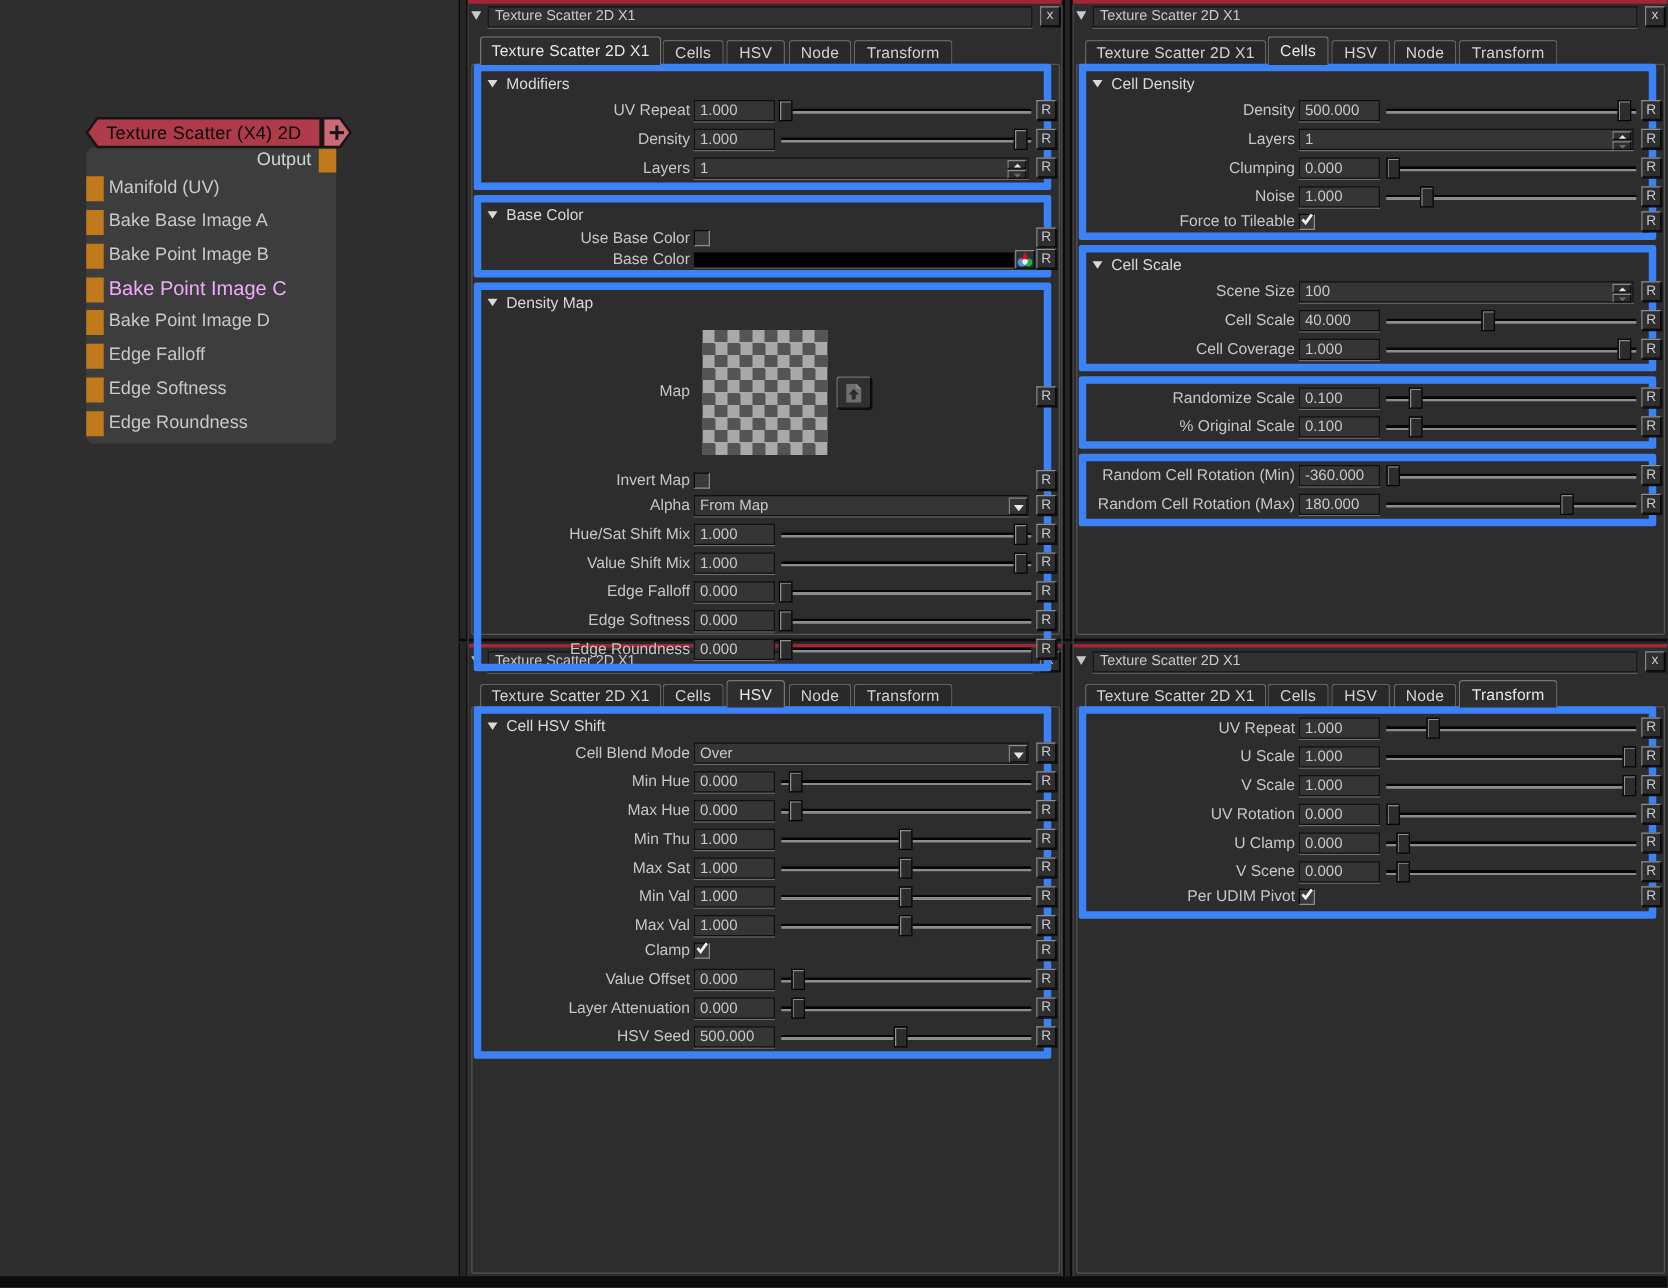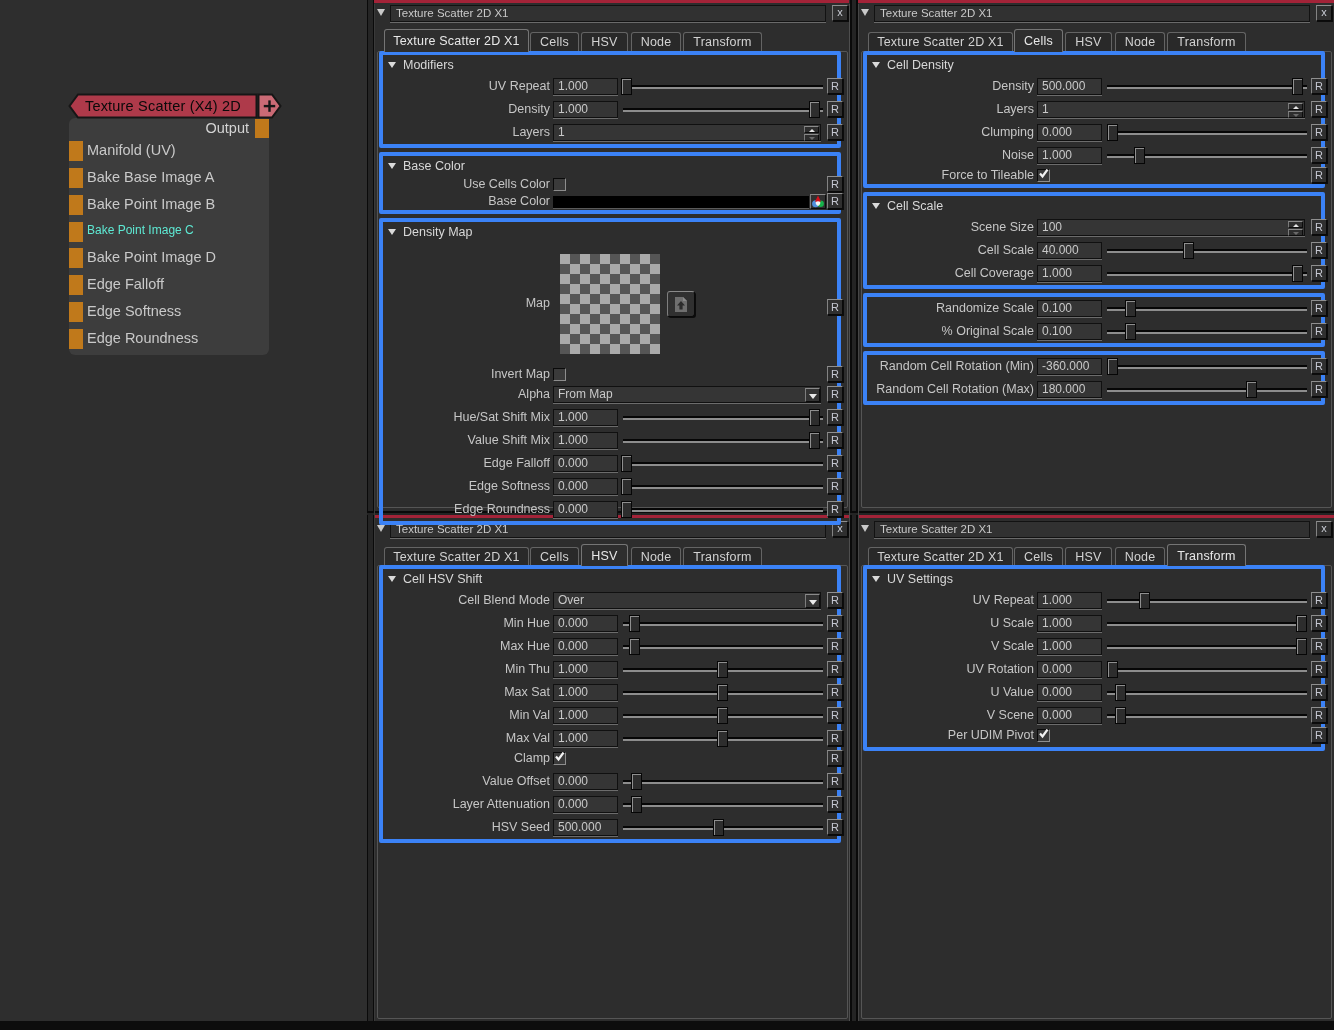--- a/index.html
+++ b/index.html
@@ -5,21 +5,21 @@
 html,body{width:1334px;height:1030px;background:#2e2e2e;font-family:"Liberation Sans",sans-serif;overflow:hidden}
 body{position:relative}
 .panel{position:absolute;background:#2d2d2d}
 .red{position:absolute;left:0;right:0;top:0;height:3px;background:#a32338}
 .ttri{position:absolute;left:3px;width:0;height:0;border-left:4.5px solid transparent;border-right:4.5px solid transparent;border-top:7px solid #c9c9c9}
 .tfield{position:absolute;left:16px;width:436px;height:17px;background:#313131;border:1px solid #121212;box-shadow:0 1px 0 #6a6a6a;color:#c9c9c9;font-size:11.5px;line-height:15px;padding-left:5px;white-space:nowrap}
 .xbtn{position:absolute;left:458px;width:16px;height:16px;background:#2f2f2f;border-top:1px solid #8f8f8f;border-left:1px solid #838383;border-right:1px solid #0a0a0a;border-bottom:1px solid #0a0a0a;box-shadow:1px 1px 0 #0c0c0c;color:#c9ccd4;font-size:11px;text-align:center;line-height:13px}
 .tab{position:absolute;font-size:12.5px;letter-spacing:0.2px;color:#d2d2d2;text-align:center;border:1px solid #646464;border-bottom:none;border-radius:3px 3px 0 0;background:#292929;z-index:2;line-height:19px}
 .tab.on{background:#2e2e2e;color:#e8e8e8;border-color:#757575;z-index:4;line-height:22px}
 .frame{position:absolute;left:3px;width:471px;border:1px solid #555;border-radius:2px;z-index:1}
-.grp{position:relative;margin:0 0 4px 0;border:4px solid #3b82f6;border-radius:2px;z-index:3}
+.grp{position:relative;margin:0 0 4px 0;border:6px solid #3b82f6;border-radius:2px;z-index:3}
 .gwrap{position:absolute;left:5px;width:462px;top:0}
 .ghead{position:relative;height:20px}
 .gtri{position:absolute;left:5px;top:7px;width:0;height:0;border-left:4px solid transparent;border-right:4px solid transparent;border-top:6px solid #dadada}
 .ghead span{position:absolute;left:20px;top:0;line-height:21px;font-size:12.5px;color:#d8d8d8;white-space:nowrap}
 .row{position:relative}
 .lb{position:absolute;left:0;width:167px;text-align:right;font-size:12.5px;color:#c6c6c6;line-height:23px;top:0;white-space:nowrap}
 .lbc{line-height:17px}
 .fld{position:absolute;left:170px;top:3px;width:65px;height:17px;background:#353535;border:1px solid #101010;box-shadow:0 1px 0 #6c6c6c;color:#c9c9c9;font-size:12px;line-height:15px;padding-left:4px;white-space:nowrap}
 .wfld{width:268px}
 .grv{position:absolute;left:240px;top:10px;width:200px;height:4px;background:linear-gradient(#060606 0,#060606 50%,#8d8d8d 50%)}
@@ -74,21 +74,21 @@
             </div></div>
           <div class="rb">R</div>
         </div>
       </div>
       <div class="grp">
         <div class="ghead">
           <div class="gtri"></div>
           <span>Base Color</span>
         </div>
         <div class="row" style="height:17px">
-          <div class="lb lbc" style="top:0px">Use Cells Color</div>
+          <div class="lb lbc" style="top:0px">Use Base Color</div>
           <div class="cb" style="top:2px"></div>
           <div class="rb" style="top:0px">R</div>
         </div>
         <div class="row" style="height:17px">
           <div class="lb lbc">Base Color</div>
           <div style="position:absolute;left:170px;top:3px;width:256px;height:12px;background:#000;box-shadow:0 1px 0 #5a5a5a"></div>
           <div style="position:absolute;left:427px;top:1px;width:16px;height:15px;background:#303030;border-top:1px solid #8a8a8a;border-left:1px solid #7e7e7e;border-right:1px solid #0c0c0c;border-bottom:1px solid #0c0c0c">
             <svg width="14" height="13" viewBox="0 0 14 13" style="position:absolute;left:0;top:0">
               <circle cx="4.6" cy="8.8" r="3.5" fill="#4f90dd"></circle>
               <circle cx="9.6" cy="8.8" r="3.3" fill="#16b24a"></circle>
@@ -391,24 +391,20 @@
     <div class="tfield" style="top:6px">Texture Scatter 2D X1</div>
     <div class="xbtn" style="top:6px">x</div>
     <div class="tab" style="left:10px;top:32px;width:145px;height:19px">Texture Scatter 2D X1</div>
     <div class="tab" style="left:156px;top:32px;width:49px;height:19px">Cells</div>
     <div class="tab" style="left:207px;top:32px;width:47px;height:19px">HSV</div>
     <div class="tab" style="left:257px;top:32px;width:50px;height:19px">Node</div>
     <div class="tab on" style="left:309px;top:29px;width:79px;height:22px">Transform</div>
     <div class="frame" style="top:50px;height:454px"></div>
     <div class="gwrap" style="top:50px">
       <div class="grp">
-        <div class="ghead">
-          <div class="gtri"></div>
-          <span>UV Settings</span>
-        </div>
         <div class="row" style="height:23px">
           <div class="lb">UV Repeat</div>
           <div class="fld">1.000</div>
           <div class="grv"></div>
           <div class="hnd" style="left:272px"></div>
           <div class="rb">R</div>
         </div>
         <div class="row" style="height:23px">
           <div class="lb">U Scale</div>
           <div class="fld">1.000</div>
@@ -424,21 +420,21 @@
           <div class="rb">R</div>
         </div>
         <div class="row" style="height:23px">
           <div class="lb">UV Rotation</div>
           <div class="fld">0.000</div>
           <div class="grv"></div>
           <div class="hnd" style="left:240px"></div>
           <div class="rb">R</div>
         </div>
         <div class="row" style="height:23px">
-          <div class="lb">U Value</div>
+          <div class="lb">U Clamp</div>
           <div class="fld">0.000</div>
           <div class="grv"></div>
           <div class="hnd" style="left:248px"></div>
           <div class="rb">R</div>
         </div>
         <div class="row" style="height:23px">
           <div class="lb">V Scene</div>
           <div class="fld">0.000</div>
           <div class="grv"></div>
           <div class="hnd" style="left:248px"></div>
@@ -466,21 +462,21 @@
 <div style="position:absolute;left:69px;top:118px;width:200px;height:237px;background:#3d3d3d;border-radius:6px 2px 6px 6px">
     <div style="position:absolute;right:20px;top:2px;font-size:14.5px;color:#d4d4d4">Output</div>
     <div style="position:absolute;right:0;top:1px;width:14px;height:19px;background:#c0791b"></div>
     <div style="position:absolute;left:0;top:23px;width:14px;height:20px;background:#c0791b"></div>
     <div style="position:absolute;left:18px;top:24px;font-size:14.5px;color:#c9c9c9;white-space:nowrap">Manifold (UV)</div>
     <div style="position:absolute;left:0;top:50px;width:14px;height:20px;background:#c0791b"></div>
     <div style="position:absolute;left:18px;top:51px;font-size:14.5px;color:#c9c9c9;white-space:nowrap">Bake Base Image A</div>
     <div style="position:absolute;left:0;top:77px;width:14px;height:20px;background:#c0791b"></div>
     <div style="position:absolute;left:18px;top:78px;font-size:14.5px;color:#c9c9c9;white-space:nowrap">Bake Point Image B</div>
     <div style="position:absolute;left:0;top:104px;width:14px;height:20px;background:#c0791b"></div>
-    <div style="position:absolute;left:18px;top:105px;font-size:12px;color:#5eead4;white-space:nowrap">Bake Point Image C</div>
+    <div style="position:absolute;left:18px;top:105px;font-size:16px;color:#f0abfc;white-space:nowrap">Bake Point Image C</div>
     <div style="position:absolute;left:0;top:130px;width:14px;height:20px;background:#c0791b"></div>
     <div style="position:absolute;left:18px;top:131px;font-size:14.5px;color:#c9c9c9;white-space:nowrap">Bake Point Image D</div>
     <div style="position:absolute;left:0;top:157px;width:14px;height:20px;background:#c0791b"></div>
     <div style="position:absolute;left:18px;top:158px;font-size:14.5px;color:#c9c9c9;white-space:nowrap">Edge Falloff</div>
     <div style="position:absolute;left:0;top:184px;width:14px;height:20px;background:#c0791b"></div>
     <div style="position:absolute;left:18px;top:185px;font-size:14.5px;color:#c9c9c9;white-space:nowrap">Edge Softness</div>
     <div style="position:absolute;left:0;top:211px;width:14px;height:20px;background:#c0791b"></div>
     <div style="position:absolute;left:18px;top:212px;font-size:14.5px;color:#c9c9c9;white-space:nowrap">Edge Roundness</div>
   </div>
 <svg width="216" height="28" viewBox="0 0 216 28" style="position:absolute;left:67px;top:92px">

